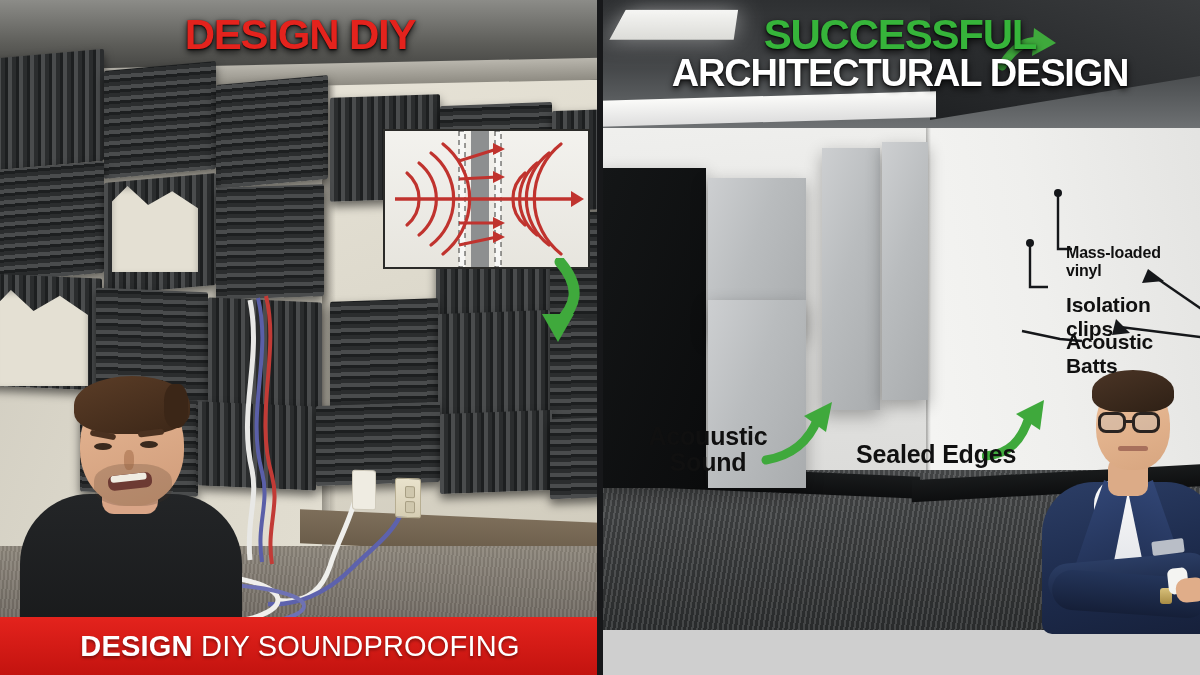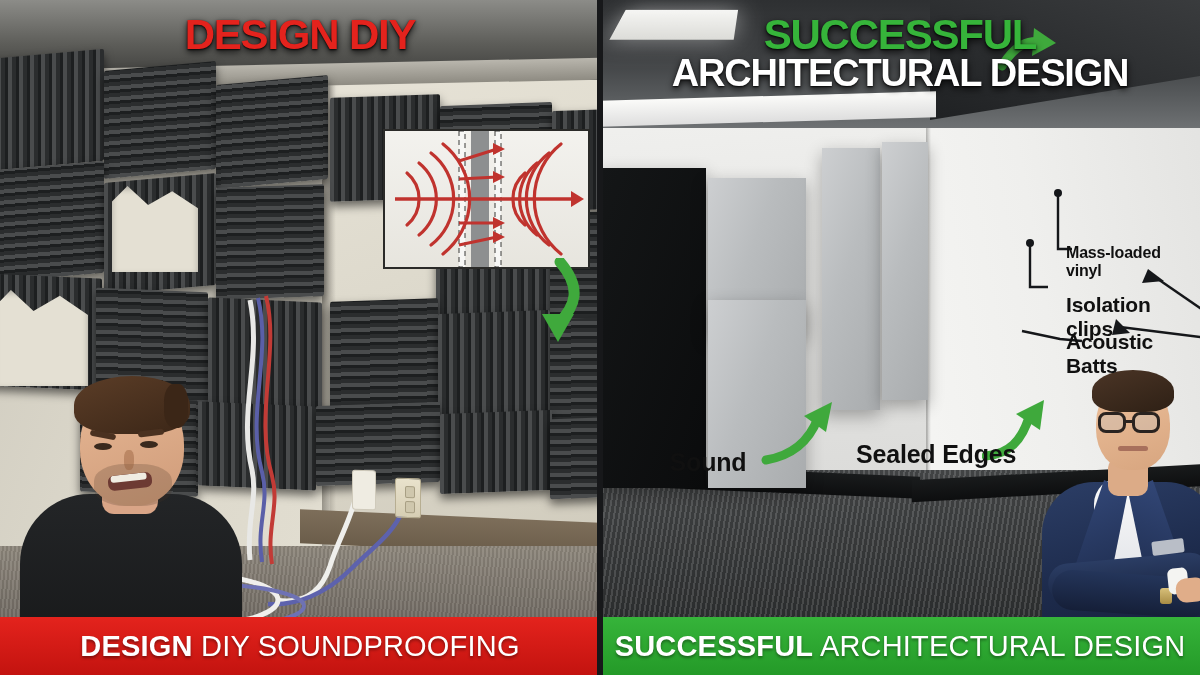--- a/index.html
+++ b/index.html
@@ -344,21 +344,21 @@
 
       <div class="rlabel" style="left:466px;top:244px;font-size:16px;">Mass-loaded vinyl</div>
       <div class="rlabel" style="left:466px;top:293px;font-size:21px;">Isolation clips</div>
       <div class="rlabel" style="left:466px;top:330px;font-size:21px;">Acoustic Batts</div>
 
       <svg width="80" height="70" style="position:absolute;left:160px;top:400px;z-index:29;">
         <path d="M6 60 C 30 56, 48 44, 58 18" stroke="#3FA93C" stroke-width="9" fill="none" stroke-linecap="round"></path>
         <polygon points="44,16 72,2 66,32" fill="#3FA93C"></polygon>
       </svg>
       <div class="rlabel" style="left:48px;top:424px;font-size:25px;line-height:1.02;text-align:center;width:120px;">
-        <br>
+        <span>Acouustic</span><br>
         <span>Sound</span>
       </div>
 
       <svg width="70" height="66" style="position:absolute;left:382px;top:398px;z-index:29;">
         <path d="M4 58 C 26 56, 40 44, 48 16" stroke="#3FA93C" stroke-width="9" fill="none" stroke-linecap="round"></path>
         <polygon points="34,16 62,2 58,32" fill="#3FA93C"></polygon>
       </svg>
       <div class="rlabel" style="left:256px;top:440px;font-size:25px;">Sealed Edges</div>
 
       <div class="p2" style="left:442px;top:362px;">
@@ -389,20 +389,14 @@
   </div>
 
   <div class="divider"></div>
 
   <div class="banner left">
     <div class="txt">
       <span class="strong">DESIGN</span>
       <span class="light">DIY SOUNDPROOFING</span>
     </div>
   </div>
-  <div class="banner right">
-    <div class="txt">
-      <span class="strong">SUCCESSFUL</span>
-      <span class="light">ARCHITECTURAL DESIGN</span>
-    </div>
-  </div>
 
 </div>
 
 </body></html>

